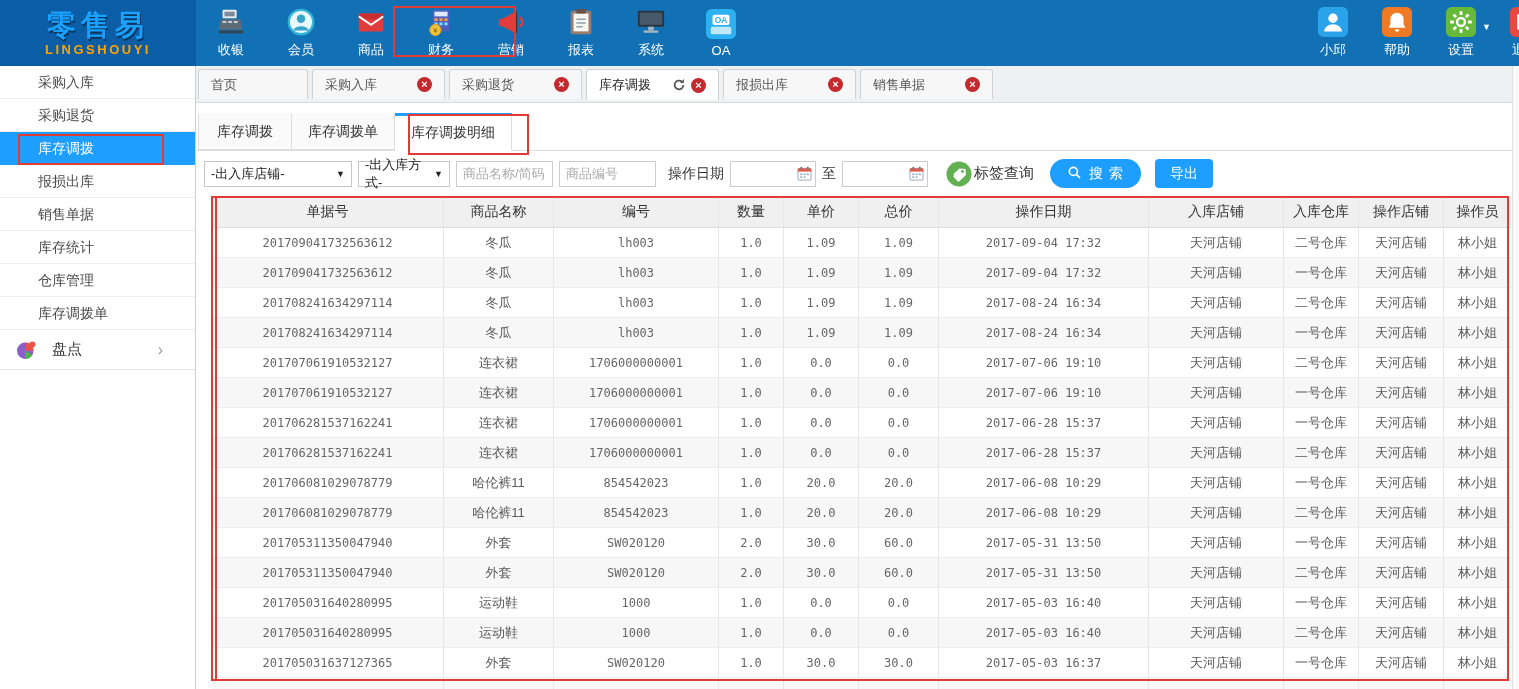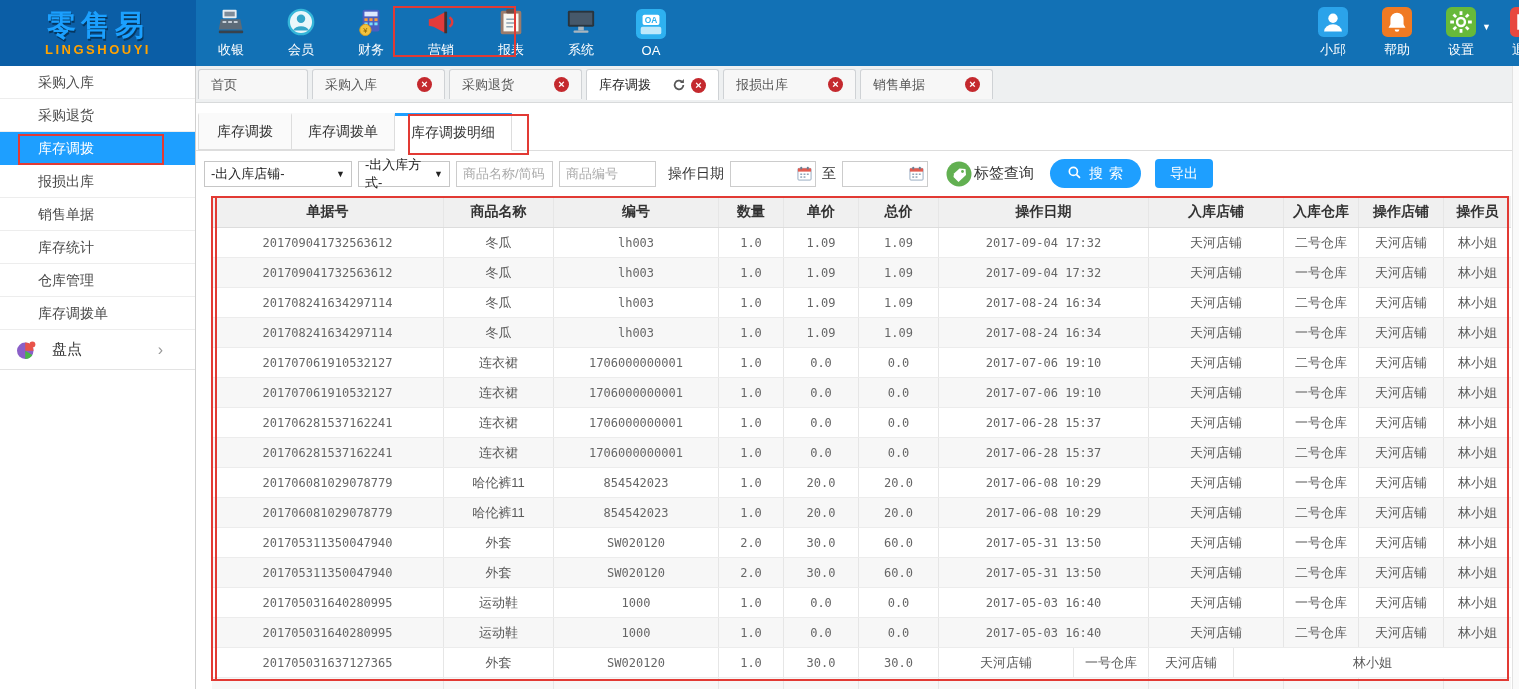--- a/index.html
+++ b/index.html
@@ -89,21 +89,21 @@
     color:#fff; font-size:14px; cursor:pointer; margin-left:8px; font-family:inherit; }
 
   
   .table { margin-left:16px; width:1299px; }
   .trow { display:flex; height:30px; border-bottom:1px solid #ececec; background:#fff; }
   .trow.even { background:#f7f7f7; }
   .trow.thead { height:32px; background:#f0f0f0; border-bottom:1px solid #ddd; }
   .tcell { display:flex; align-items:center; justify-content:center; font-size:13px; color:#5a5a5a;
     border-right:1px solid #e6e6e6; overflow:hidden; white-space:nowrap; }
   .tcell:last-child { border-right:none; }
-  .thead .tcell { font-weight:bold; color:#333; font-size:14px; }
+  .thead .tcell { font-weight:normal; color:#333; font-size:14px; }
   .tcell.num { font-family:"DejaVu Sans Mono","Liberation Mono",monospace; font-size:12px; color:#666; }
   .trow.partial { height:11px; background:#f7f7f7; border-bottom:none; }
 
   
   .gutter { position:absolute; right:0; top:66px; width:7px; height:623px; background:#fafafa;
     border-left:1px solid #e2e2e2; }
 
   
   .anno { position:absolute; border:2px solid #e23a34; pointer-events:none; z-index:40; }
 </style>
@@ -134,20 +134,30 @@
         </div>
         <div class="nav-item">
           <span class="nav-icon">
             <svg viewBox="0 0 32 32">
               <circle cx="16" cy="16" r="13" fill="#eaf7fb" stroke="#35b6d9" stroke-width="2.5"></circle>
               <circle cx="16" cy="12.5" r="4.5" fill="#35a6c9"></circle>
               <path d="M7.5 25a9.5 8 0 0 1 17 0z" fill="#35a6c9"></path>
             </svg>
           </span>
           <span class="nav-label">会员</span>
+        </div>
+        <div class="nav-item">
+          <span class="nav-icon">
+            <svg viewBox="0 0 32 32">
+              <rect x="3" y="7" width="26" height="19" rx="2" fill="#e23b3b"></rect>
+              <rect x="3" y="7" width="26" height="6" fill="#c92f2f"></rect>
+              <path d="M3 10l13 9 13-9" stroke="#fff" stroke-width="2" fill="none"></path>
+            </svg>
+          </span>
+          <span class="nav-label">商品</span>
         </div>
         <div class="nav-item">
           <span class="nav-icon">
             <svg viewBox="0 0 32 32">
               <rect x="7" y="3" width="18" height="23" rx="2" fill="#4a5fc1"></rect>
               <rect x="9" y="5" width="14" height="5" fill="#dfe9ff"></rect>
               <g fill="#ff9b3a">
                 <rect x="9" y="12" width="3.4" height="3"></rect>
                 <rect x="14.3" y="12" width="3.4" height="3"></rect>
                 <rect x="19.6" y="12" width="3.4" height="3"></rect>
@@ -579,20 +589,21 @@
             <div class="tcell" style="width: 85px;">天河店铺</div>
             <div class="tcell" style="width: 67px; flex: 1 1 0%;">林小姐</div>
           </div>
           <div class="trow">
             <div class="tcell num" style="width: 232px;">201705031637127365</div>
             <div class="tcell" style="width: 110px;">外套</div>
             <div class="tcell num" style="width: 165px;">SW020120</div>
             <div class="tcell num" style="width: 65px;">1.0</div>
             <div class="tcell num" style="width: 75px;">30.0</div>
             <div class="tcell num" style="width: 80px;">30.0</div>
+            <div class="tcell num" style="width: 210px;">2017-05-03 16:37</div>
             <div class="tcell" style="width: 135px;">天河店铺</div>
             <div class="tcell" style="width: 75px;">一号仓库</div>
             <div class="tcell" style="width: 85px;">天河店铺</div>
             <div class="tcell" style="width: 67px; flex: 1 1 0%;">林小姐</div>
           </div>
           <div class="trow partial">
             <div class="tcell" style="width: 232px;"></div>
             <div class="tcell" style="width: 110px;"></div>
             <div class="tcell" style="width: 165px;"></div>
             <div class="tcell" style="width: 65px;"></div>

